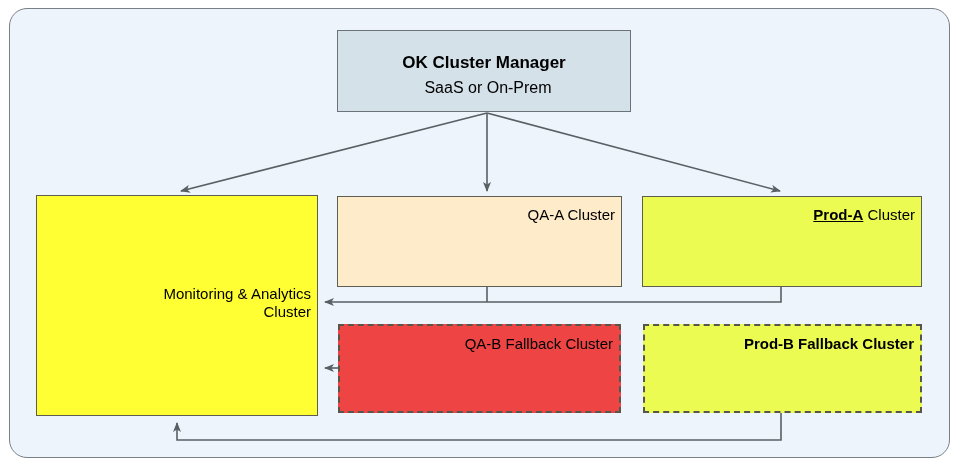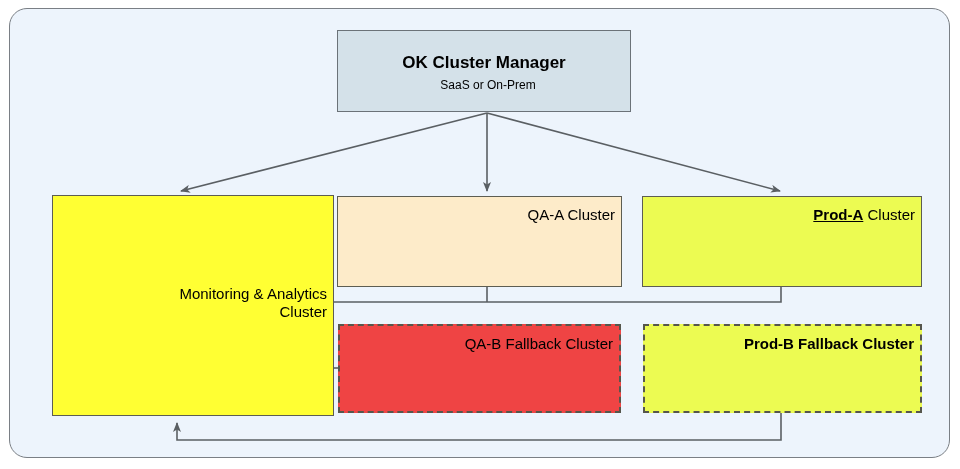--- a/index.html
+++ b/index.html
@@ -64,31 +64,30 @@
     top: 22px;
     text-align: center;
     font-weight: bold;
     font-size: 17px;
   }
   #node-manager .subtitle {
     position: absolute;
     left: 0; right: 0;
     top: 47px;
     text-align: center;
-    font-size: 12px;
+    font-size: 16px;
     padding-left: 8px;
   }
 
   #node-monitoring {
     left: 36px;
     top: 195px;
     width: 282px;
     height: 221px;
     background: #ffff33;
-    margin-left: 16px;
   }
   #node-monitoring .label {
     top: 89px;
   }
 
   #node-qa-a {
     left: 337px;
     top: 196px;
     width: 285px;
     height: 91px;

